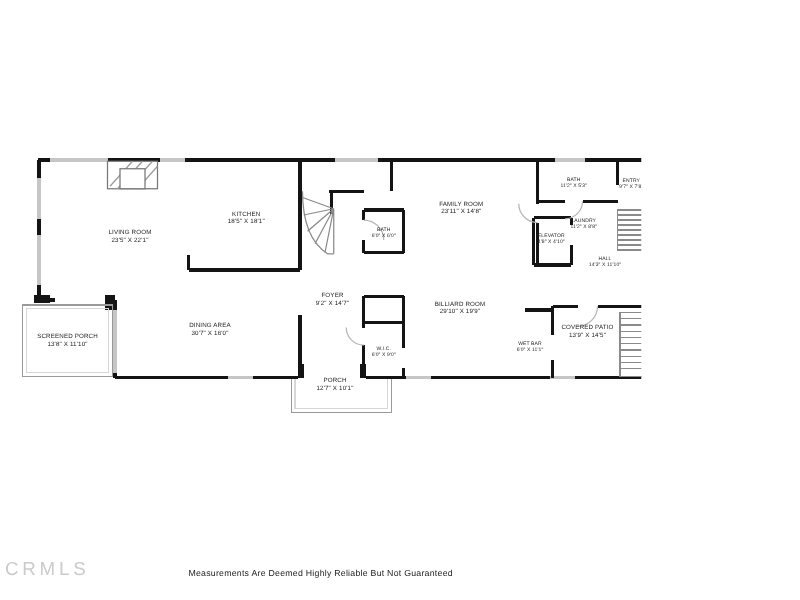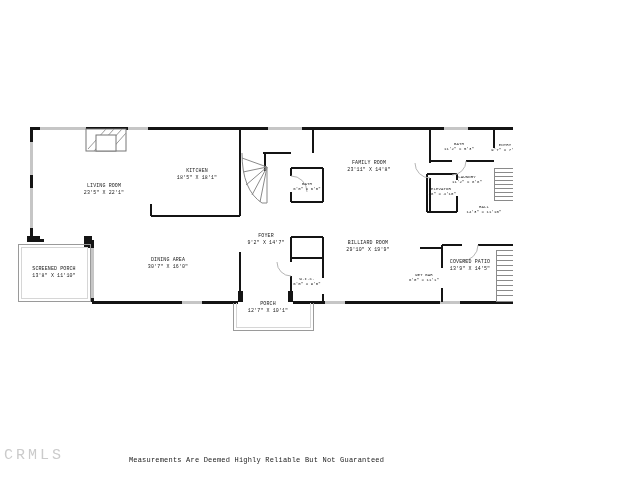--- a/index.html
+++ b/index.html
@@ -1,18 +1,18 @@
 <!DOCTYPE html>
 <html><head>
 <meta charset="utf-8">
 <style>
   html,body{margin:0;padding:0;background:#fff;}
   #canvas{
     position:relative;width:513px;height:480px;background:#ffffff;overflow:hidden;
-    font-family:Liberation Mono, monospace;color:#1c1c1c;
+    font-family:Liberation Sans, sans-serif;color:#1c1c1c;
   }
   #plan-svg{position:absolute;left:0;top:0;}
   .room{
     position:absolute;text-align:center;white-space:nowrap;
     transform:translate(-50%,-50%) scale(0.62);
     font-size:8px;line-height:9.5px;letter-spacing:.2px;color:#222;
   }
   .room.tiny{transform:translate(-50%,-50%) scale(0.5);}
   .room span{display:block;}
   .disclaimer{

